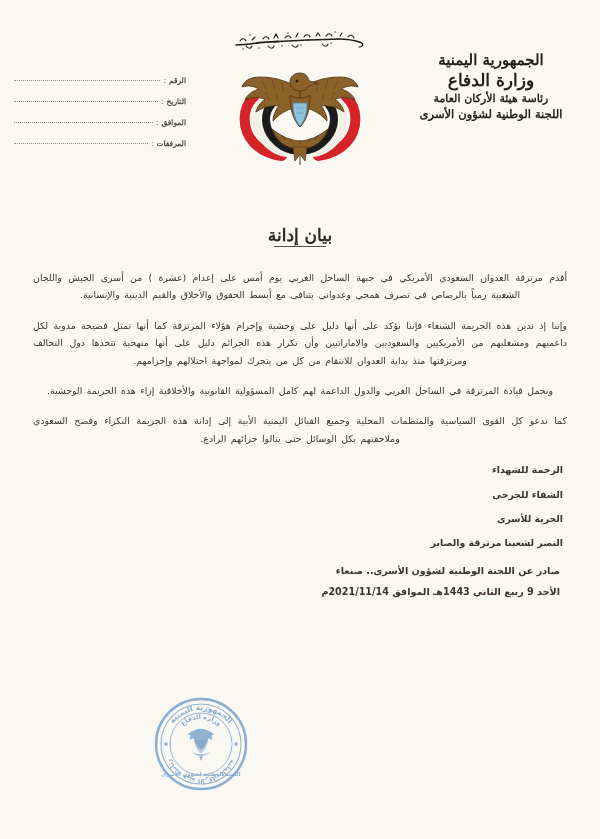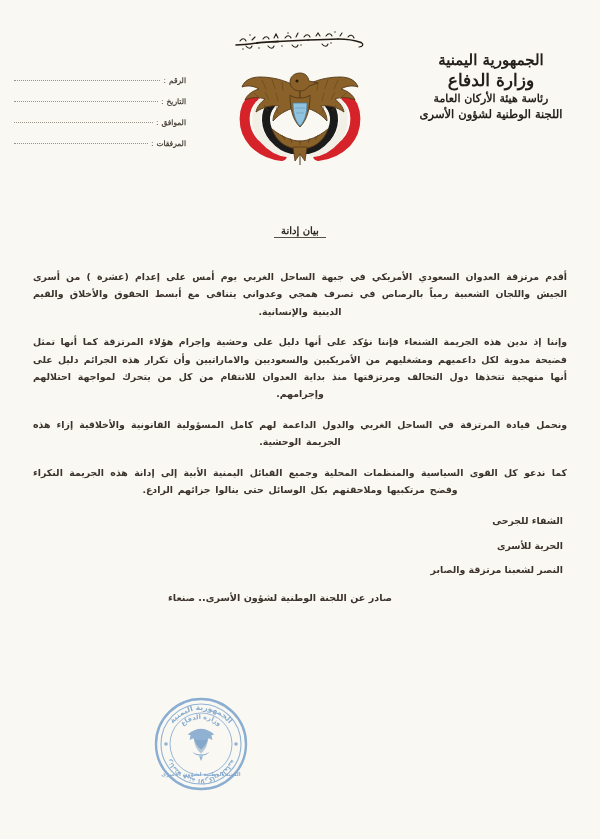--- a/index.html
+++ b/index.html
@@ -103,40 +103,40 @@
   
   .body-area {
     position: relative;
     padding: 0 33px;
     direction: rtl;
     color: #3b332c;
   }
   .doc-title {
     text-align: center;
     font-family: "DejaVu Serif", serif;
-    font-size: 10px;
+    font-size: 17px;
     font-weight: bold;
     color: #2e2821;
-    margin: 30px 0 32px 0;
+    margin: 30px 0 24px 0;
     position: relative;
   }
   .doc-title::after {
     content: "";
     position: absolute;
     left: 50%;
     transform: translateX(-50%);
     bottom: -2px;
     width: 52px;
     height: 1px;
     background: #57504a;
   }
   p.para {
     font-family: "DejaVu Sans", sans-serif;
     font-size: 9.4px;
-    font-weight: bold;
+    font-weight: normal;
     line-height: 1.85;
     text-align: justify;
     text-align-last: center;
     margin: 0 0 13px 0;
     color: #3b332c;
     word-spacing: 1.5px;
   }
 
   
   .slogans {
@@ -151,21 +151,20 @@
     font-weight: bold;
     color: #3b332c;
     line-height: 1;
     margin-bottom: 15px;
     padding-right: 4px;
   }
 
   
   .signature {
     direction: rtl;
-    text-align: center;
     margin-top: 18px;
     padding-right: 40px;
   }
   .sig-line {
     font-family: "DejaVu Sans", sans-serif;
     font-size: 9.6px;
     font-weight: bold;
     color: #3b332c;
     line-height: 1;
     margin-bottom: 12px;
@@ -323,31 +322,33 @@
       <div class="ministry-line l4">اللجنة الوطنية لشؤون الأسرى</div>
     </div>
   </div>
 
   <div class="body-area">
     <div class="doc-title">بيان إدانة</div>
 
     <p class="para">أقدم مرتزقة العدوان السعودي الأمريكي في جبهة الساحل الغربي يوم أمس على إعدام (عشرة ) من أسرى الجيش واللجان الشعبية رمياً بالرصاص في تصرف همجي وعدواني يتنافى مع أبسط الحقوق والأخلاق والقيم الدينية والإنسانية.</p>
     <p class="para">وإننا إذ ندين هذه الجريمة الشنعاء فإننا نؤكد على أنها دليل على وحشية وإجرام هؤلاء المرتزقة كما أنها تمثل فضيحة مدوية لكل داعميهم ومشغليهم من الأمريكيين والسعوديين والاماراتيين وأن تكرار هذه الجرائم دليل على أنها منهجية تتخذها دول التحالف ومرتزقتها منذ بداية العدوان للانتقام من كل من يتحرك لمواجهة احتلالهم وإجرامهم.</p>
     <p class="para">ونحمل قيادة المرتزقة في الساحل الغربي والدول الداعمة لهم كامل المسؤولية القانونية والأخلاقية إزاء هذه الجريمة الوحشية.</p>
-    <p class="para">كما ندعو كل القوى السياسية والمنظمات المحلية وجميع القبائل اليمنية الأبية إلى إدانة هذه الجريمة النكراء وفضح مرتكبيها وملاحقتهم بكل الوسائل حتى ينالوا جزائهم الرادع.</p>
+    <p class="para">كما ندعو كل القوى السياسية والمنظمات المحلية وجميع القبائل اليمنية الأبية إلى إدانة هذه الجريمة النكراء وفضح السعودي وملاحقتهم بكل الوسائل حتى ينالوا جزائهم الرادع.</p>
   </div>
 
   <div class="slogans">
+    <div class="slogan">الرحمة للشهداء</div>
     <div class="slogan">الشفاء للجرحى</div>
     <div class="slogan">الحرية للأسرى</div>
     <div class="slogan">النصر لشعبنا مرتزقة والصابر</div>
   </div>
 
   <div class="signature">
     <div class="sig-line">صادر عن اللجنة الوطنية لشؤون الأسرى.. صنعاء</div>
+    <div class="sig-line">الأحد 9 ربيع الثاني 1443هـ الموافق 2021/11/14م</div>
   </div>
 
   <div class="stamp">
     <svg width="118" height="100" viewBox="0 0 118 100">
       <g transform="translate(59,50)">
         <circle r="45" fill="none" stroke="#5b8fc4" stroke-width="2.4" opacity="0.9"></circle>
         <circle r="40" fill="none" stroke="#5b8fc4" stroke-width="1.1" opacity="0.85"></circle>
         <circle r="31" fill="none" stroke="#5b8fc4" stroke-width="1" opacity="0.8"></circle>
 
         <circle cx="-35" cy="0" r="1.8" fill="#5b8fc4" opacity="0.85"></circle>

